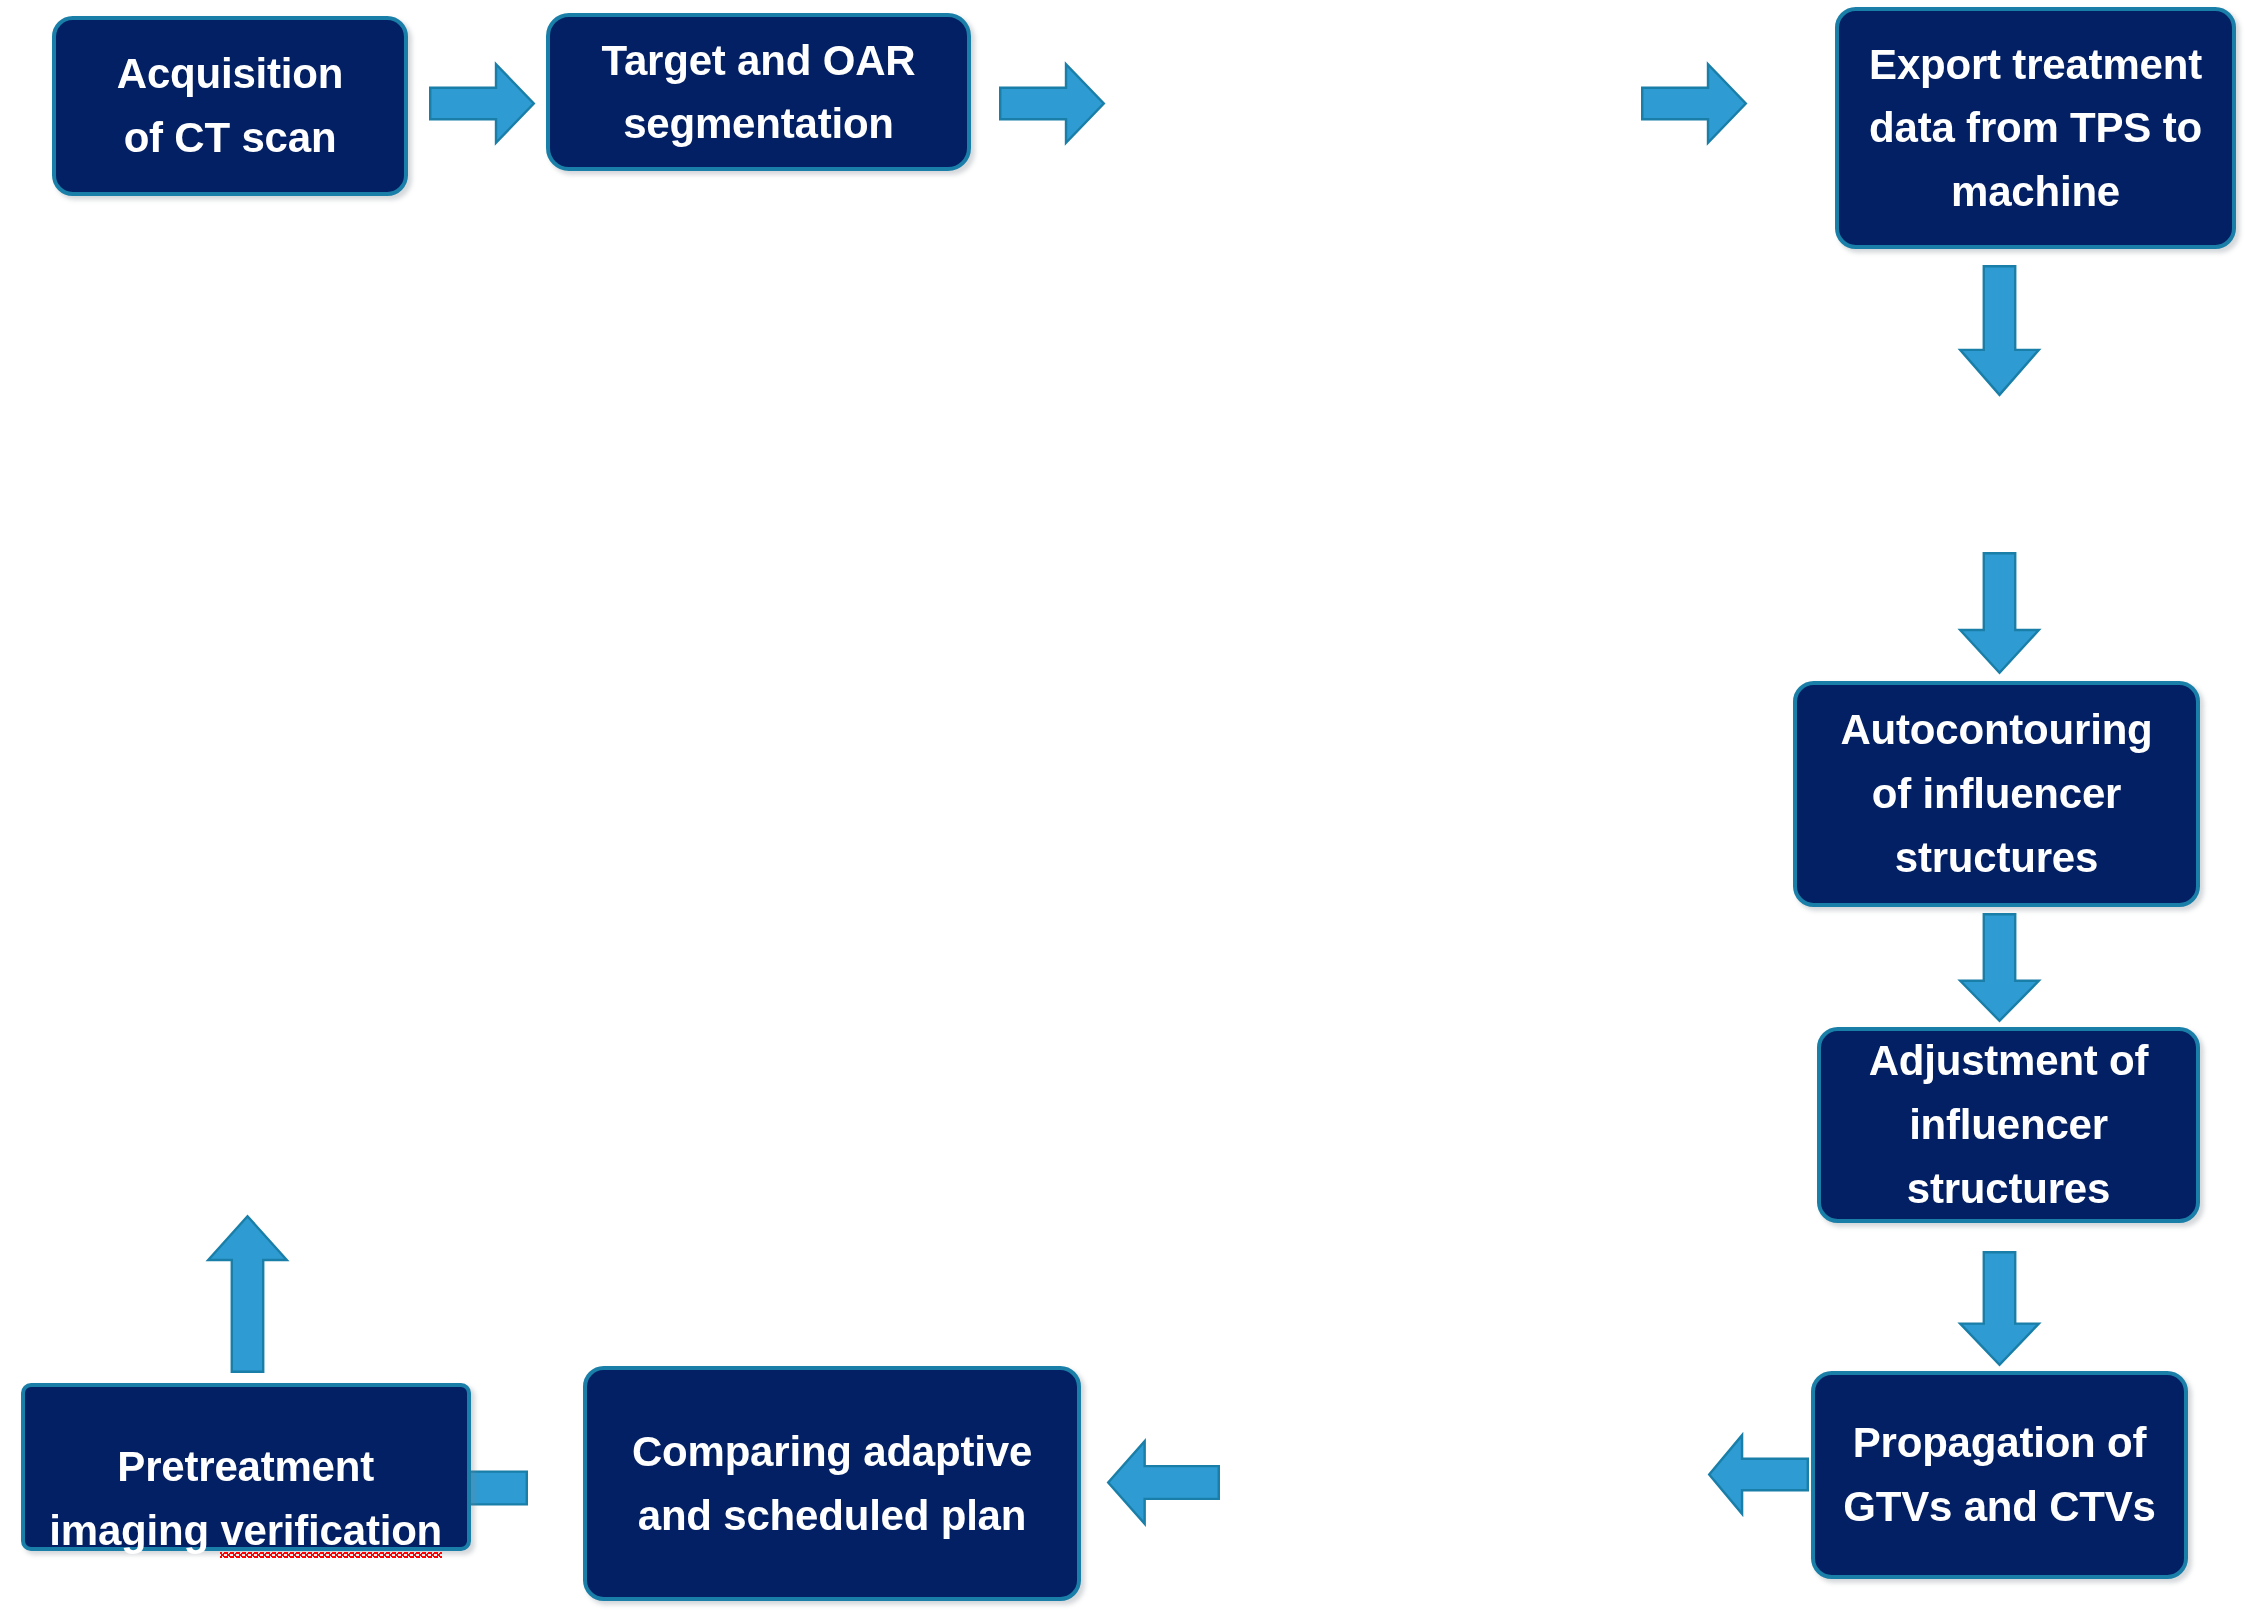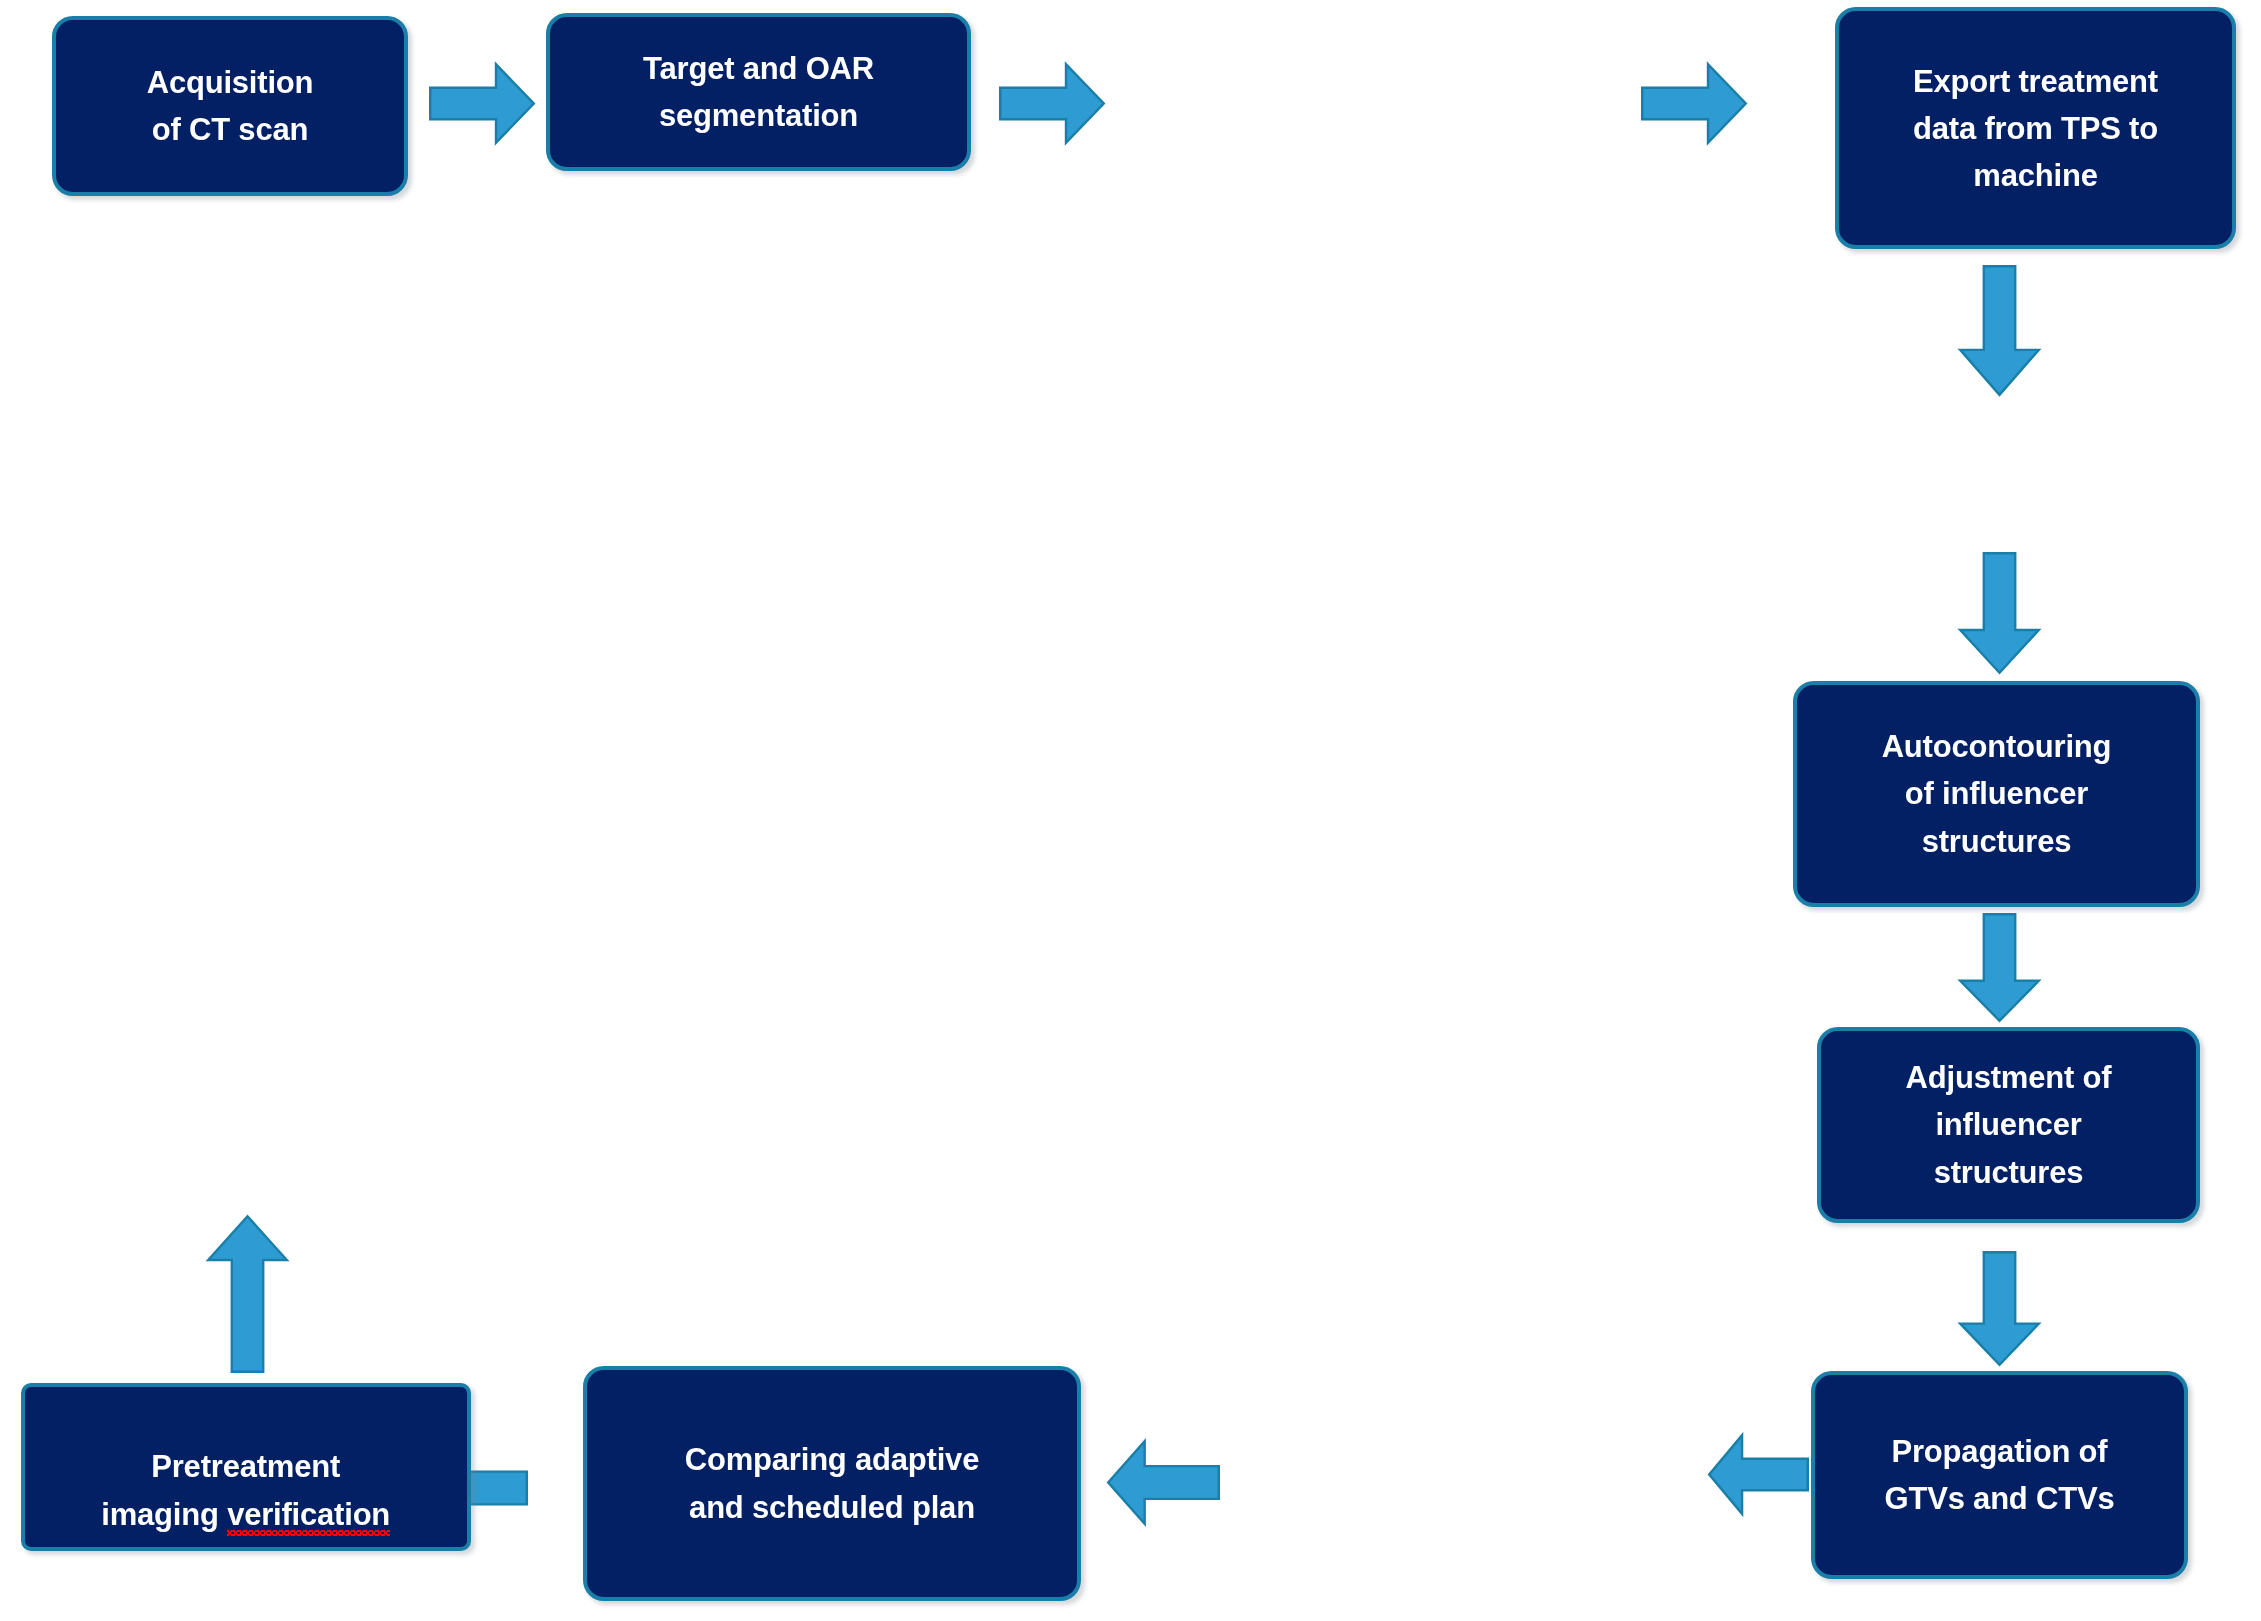--- a/index.html
+++ b/index.html
@@ -15,21 +15,21 @@
     position: absolute;
     background: #042064;
     border: 4.3px solid #1a7fa8;
     border-radius: 20.7px;
     display: flex;
     align-items: center;
     justify-content: center;
     text-align: center;
     color: #ffffff;
     font-weight: bold;
-    font-size: 31px;
+    font-size: 42px;
     line-height: 1.52;
     padding: 4.9px 11px;
     letter-spacing: -0.2px;
     box-shadow: 3.6px 3.6px 4.3px rgba(120,130,140,0.30);
   }
   .node .label { display: block; white-space: pre-line; }
 
   .spell { position: relative; display: inline; }
   .spell::after {
     content: "";
@@ -70,21 +70,21 @@
     <span class="label">Acquisition
 of CT scan</span>
   </div>
 
   <div class="arrow" style="left:429px; top:63px; width:106px; height:81px;">
     <svg viewBox="0 0 174 134" preserveAspectRatio="none">
       <polygon class="body" points="2,41 110,41 110,2 172,67 110,132 110,93 2,93"></polygon>
     </svg>
   </div>
 
-  <div class="node" style="left:546px; top:13.4px; width:425px; height:158px;">
+  <div class="node" style="left:546px; top:13.4px; width:425px; height:158px;border-radius:23px;">
     <span class="label">Target and OAR
 segmentation</span>
   </div>
 
   <div class="arrow" style="left:999px; top:63px; width:106px; height:81px;">
     <svg viewBox="0 0 174 134" preserveAspectRatio="none">
       <polygon class="body" points="2,41 110,41 110,2 172,67 110,132 110,93 2,93"></polygon>
     </svg>
   </div>
 

